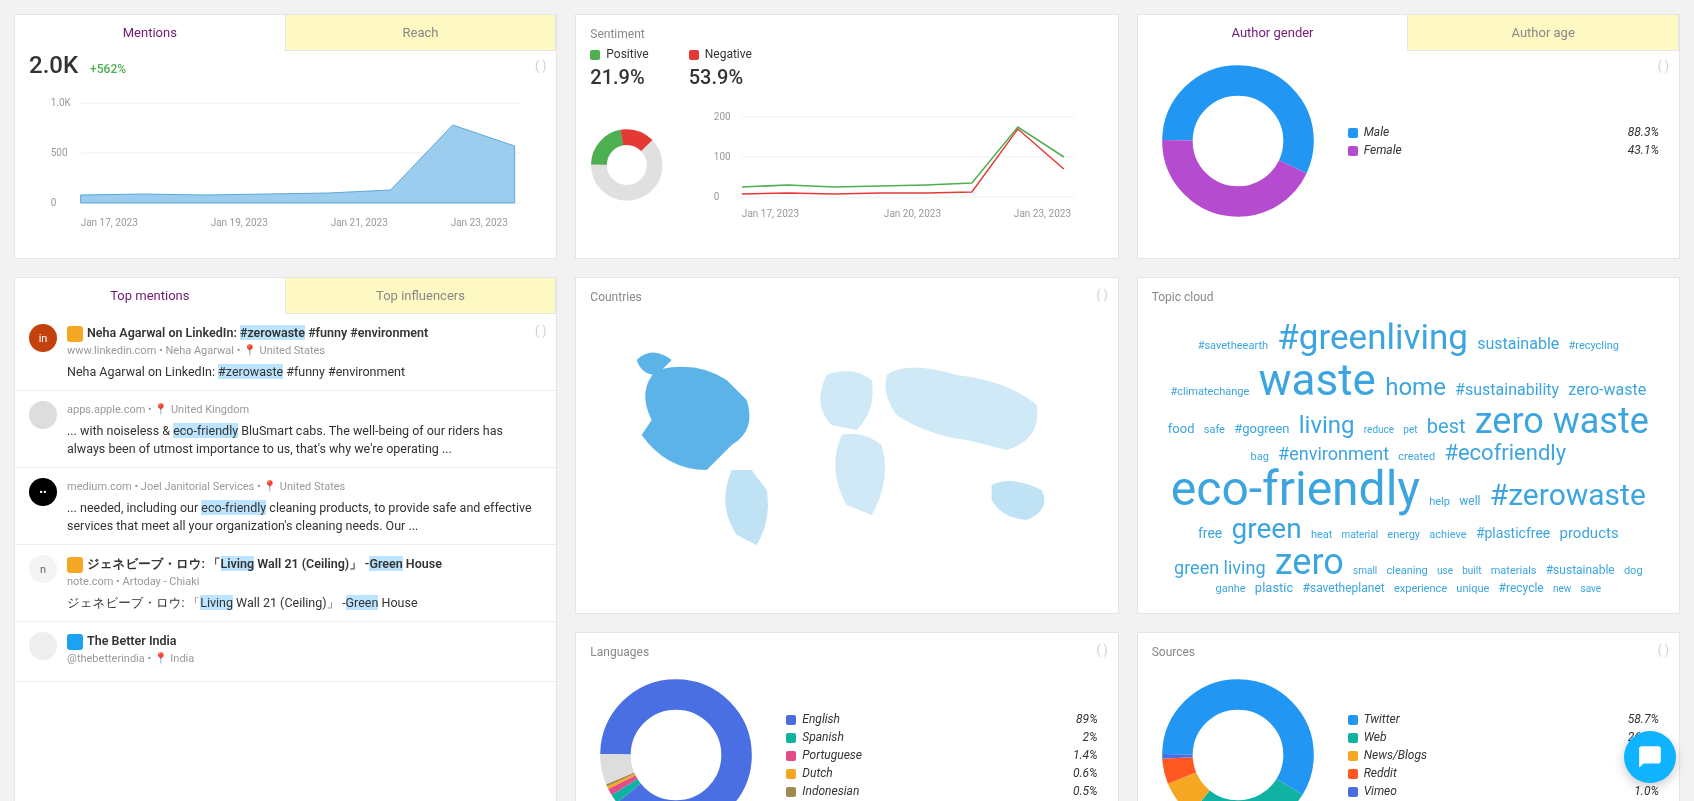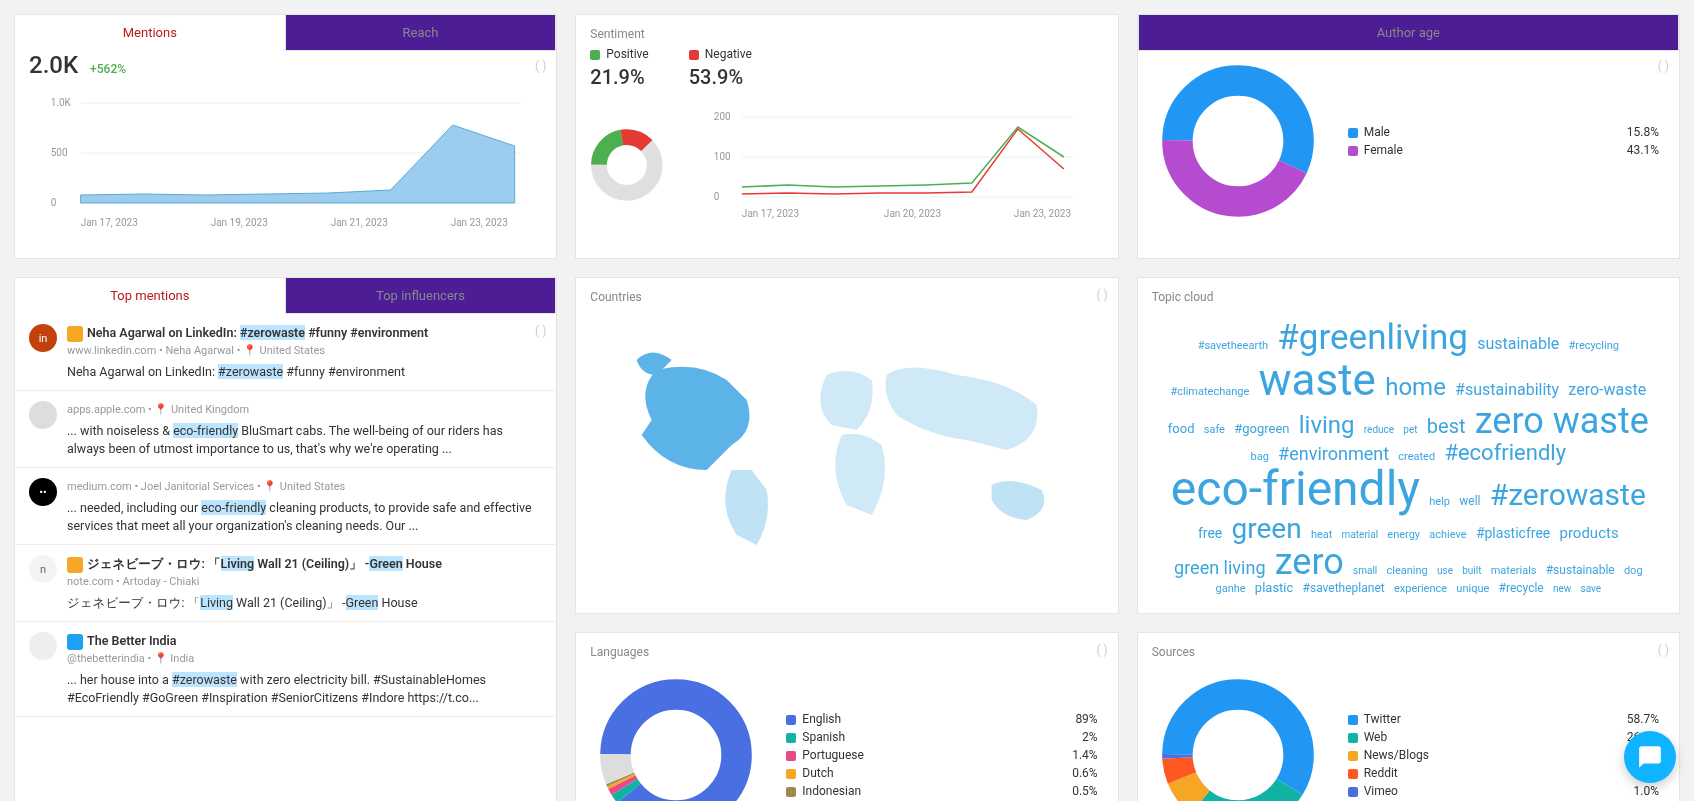--- a/index.html
+++ b/index.html
@@ -1,34 +1,34 @@
 <!DOCTYPE html>
 <html><head>
 <meta charset="utf-8">
 <style>
 * { box-sizing: border-box; margin: 0; padding: 0; }
 body { font-family: -apple-system, Roboto, Arial, sans-serif; background: #f2f2f2; color: #333; font-size: 13px; }
 .dashboard { display: grid; grid-template-columns: 1fr 1fr 1fr; gap: 18px; padding: 14px; }
 .card { background: #fff; border: 1px solid #e5e5e5; position: relative; }
 .tabs { display: flex; }
 .tab { flex: 1; text-align: center; padding: 10px 0; color: #888; font-size: 13px; cursor: pointer; border: 1px solid #e5e5e5; border-top: none; }
-.tab.active { background: #fff; color: #b91c1c; border: none; }
-.tab:not(.active){ background:#4c1d95; }
+.tab.active { background: #fff; color: #701a75; border: none; }
+.tab:not(.active){ background:#fef9c3; }
 .card-title { color: #888; font-size: 12px; padding: 12px 14px 6px; }
 .stat-main { font-size: 24px; font-weight: 500; padding: 0 14px 4px; }
 .stat-delta { font-size: 12px; color: #4caf50; margin-left: 6px; }
 .loader-dots { position: absolute; top: 10px; right: 10px; color: #ccc; font-size: 12px; }
 .mentions-chart, .sentiment-charts, .gender-chart, .lang-chart, .src-chart { padding: 8px 14px 14px; }
 .axis-label { font-size: 10px; fill: #999; }
 .sentiment-header { display:flex; gap:40px; padding:0 14px 8px; }
 .sentiment-header .item .lbl { font-size:12px; }
 .sentiment-header .item .pct { font-size:20px; font-weight:500; margin-top:4px; }
 .sq { display:inline-block; width:10px; height:10px; border-radius:2px; margin-right:6px; vertical-align:middle; }
 .legend { font-size:12px; }
-.legend-row { display:flex; justify-content:space-between; margin:4px 0; gap:12px; }
+.legend-row { display:flex; justify-content:space-between; margin:4px 0; gap:12px;font-style:italic; }
 .legend-row .name { color:#333; }
 .gender-wrap, .lang-wrap, .src-wrap { display:flex; align-items:center; gap:30px; padding:10px 20px 20px; }
 .donut { width:160px; height:160px; }
 .list .item { border-bottom:1px solid #eee; padding:10px 14px; display:flex; gap:10px; position:relative; }
 .list .avatar { width:28px; height:28px; border-radius:50%; background:#eee; display:flex; align-items:center; justify-content:center; font-size:11px; color:#666; flex-shrink:0; }
 .list .badge { width:16px; height:16px; border-radius:3px; display:inline-block; margin-right:4px; vertical-align:middle; }
 .list .title { font-size:12.5px; font-weight:600; line-height:1.4; }
 .list .meta { font-size:11px; color:#999; margin:2px 0 6px; }
 .list .snippet { font-size:12.5px; color:#333; line-height:1.4; }
 .hl { background:#bde4ff; }
@@ -100,32 +100,33 @@
         <polyline points="28,89 74,88 120,89 166,88 212,88 258,87 304,24 350,64" fill="none" stroke="#e53935" stroke-width="1.5"></polyline>
         <text x="28" y="112" class="axis-label">Jan 17, 2023</text>
         <text x="170" y="112" class="axis-label">Jan 20, 2023</text>
         <text x="300" y="112" class="axis-label">Jan 23, 2023</text>
       </svg>
     </div>
   </div>
 
   <div class="card">
     <div class="tabs">
+      <div class="tab active">Author gender</div>
       <div class="tab">Author age</div>
     </div>
     <div class="loader-dots" style="top:44px;">(  )</div>
     <div class="gender-wrap">
       <svg class="donut" viewBox="0 0 42 42">
         <circle cx="21" cy="21" r="15.9" fill="none" stroke="#2196f3" stroke-width="8" stroke-dasharray="56.9 43.1" stroke-dashoffset="25" transform="rotate(-90 21 21)"></circle>
         <circle cx="21" cy="21" r="15.9" fill="none" stroke="#b54bcf" stroke-width="8" stroke-dasharray="43.1 56.9" stroke-dashoffset="-31.9" transform="rotate(-90 21 21)"></circle>
       </svg>
       <div class="legend" style="flex:1" id="gender-legend">
           <div class="legend-row">
             <span class="name"><span class="sq" style="background:#2196f3"></span>Male</span>
-            <span>15.8%</span>
+            <span>88.3%</span>
           </div>
           <div class="legend-row">
             <span class="name"><span class="sq" style="background:#b54bcf"></span>Female</span>
             <span>43.1%</span>
           </div>
         </div>
     </div>
   </div>
 
   <div class="card" style="grid-row:span 2;">
@@ -167,21 +168,20 @@
        <div class="meta">note.com  •  Artoday - Chiaki</div>
        <div class="snippet">ジェネビーブ・ロウ:    「<span class="hl">Living</span> Wall 21 (Ceiling)」 -<span class="hl">Green</span> House</div>
      </div>
    </div>
         <div class="item">
 
      <div class="avatar" style="background:#eee;color:#666"></div>
      <div style="flex:1">
        <div class="title"><span class="badge" style="background:#1da1f2"></span>The Better India</div>
        <div class="meta">@thebetterindia  •  📍 India</div>
-       <div class="snippet">... her house into a <span class="hl">#zerowaste</span> with zero electricity bill. #SustainableHomes #EcoFriendly #GoGreen #Inspiration #SeniorCitizens #Indore https://t.co...</div>
      </div>
    </div>
       </div>
   </div>
 
   <div class="card">
     <div class="card-title">Countries</div>
     <div class="loader-dots">(  )</div>
     <div class="map-wrap">
       <svg class="map-svg" viewBox="0 0 500 240">

